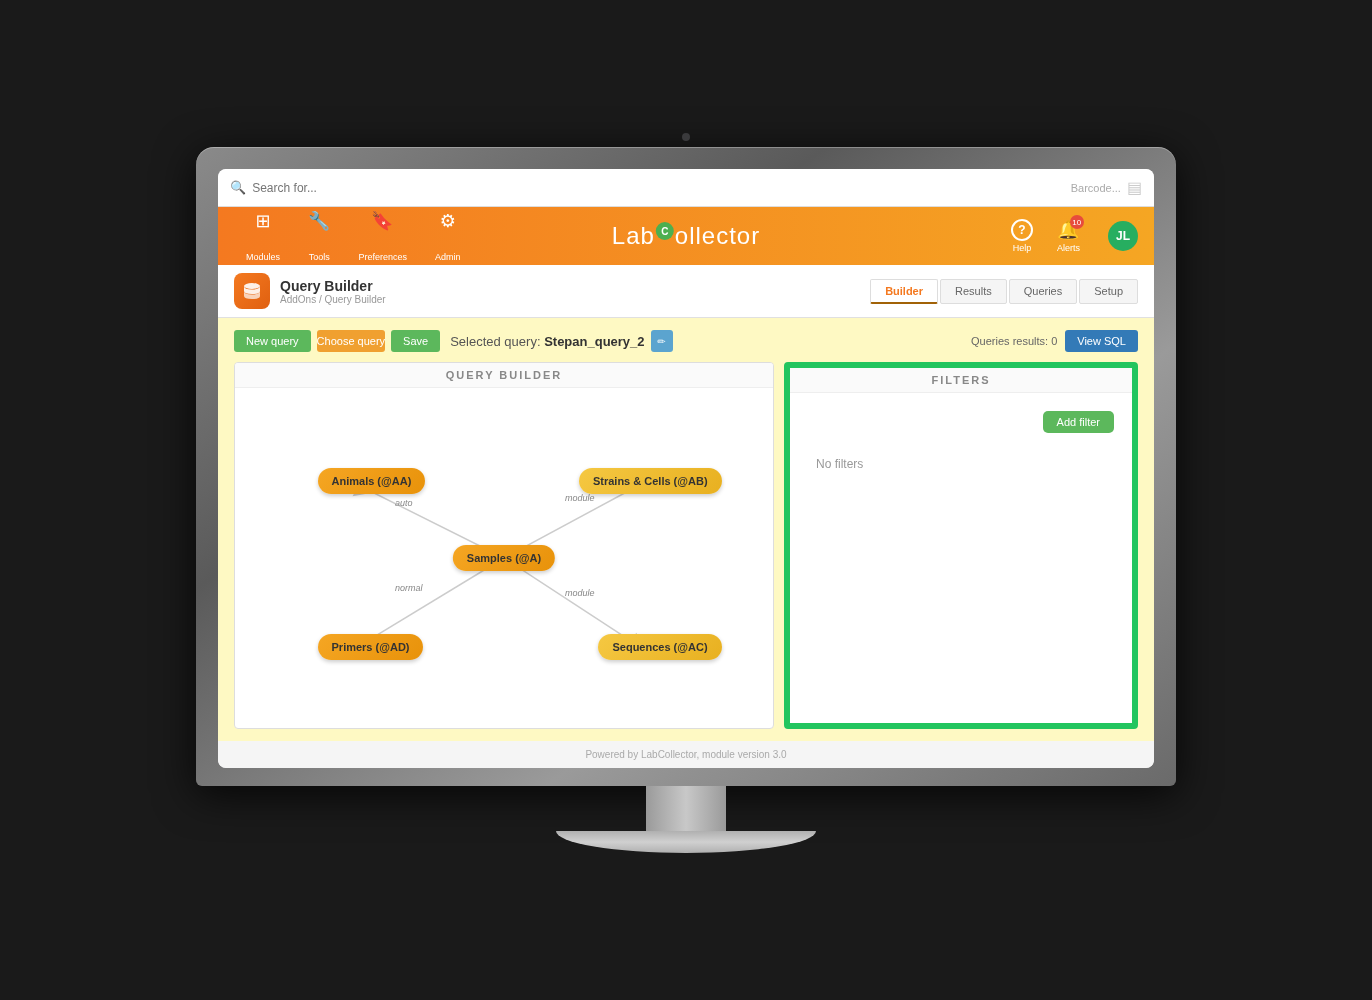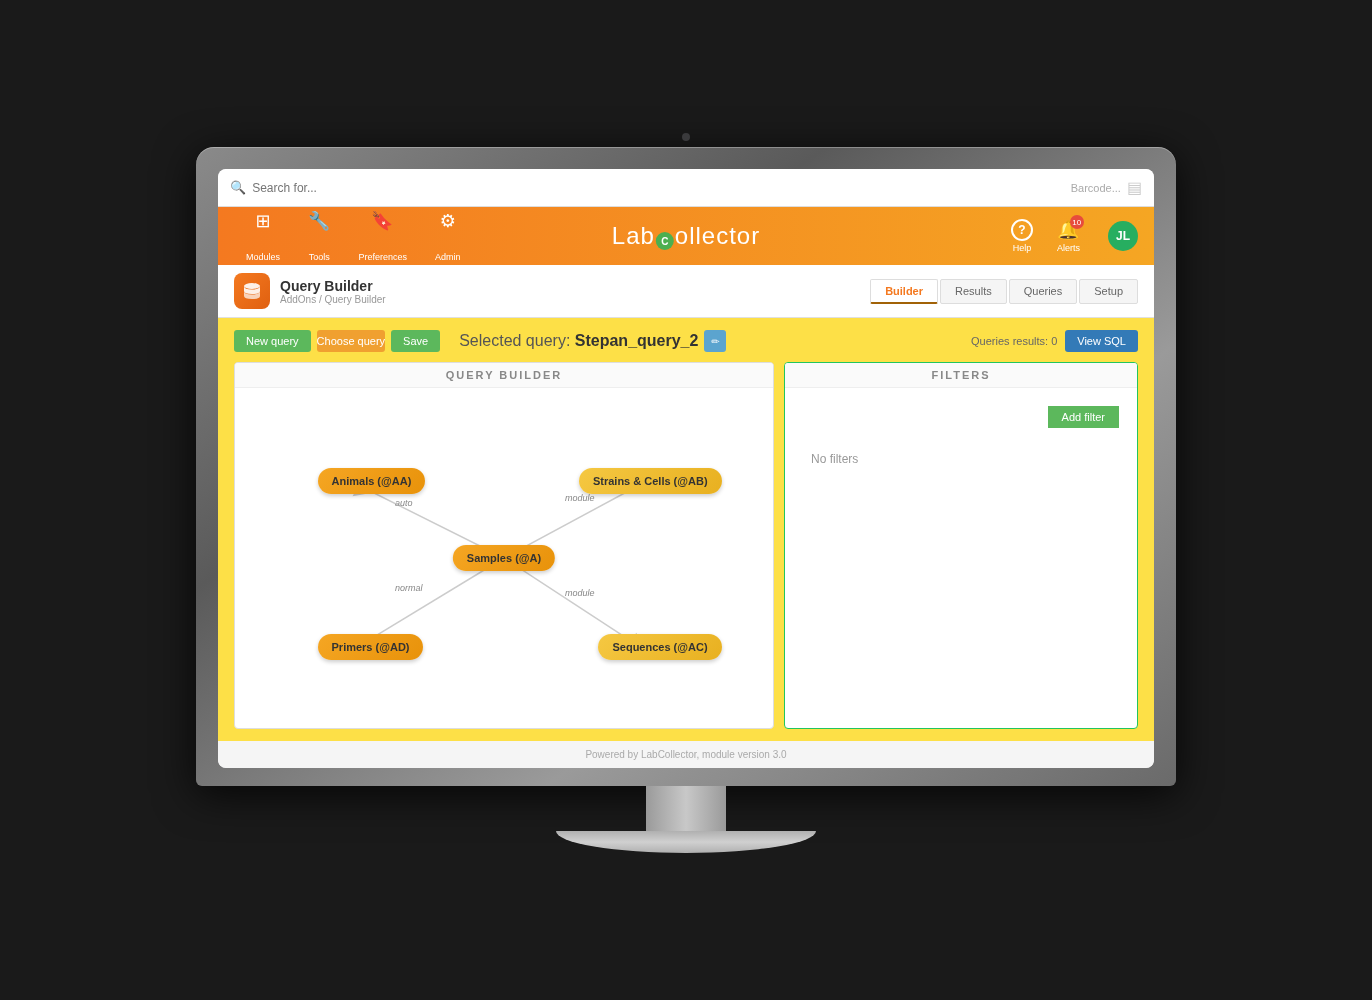--- a/index.html
+++ b/index.html
@@ -121,21 +121,21 @@
       gap: 3px;
     }
     .nav-icon { font-size: 18px; }
     .nav-label { font-size: 9px; font-weight: 500; margin-top: 17px; }
 
     .logo-area {
       position: absolute;
       left: 50%;
       transform: translateX(-50%);
       display: flex;
-      align-items: flex-end;
+      align-items: flex-start;
     }
     .logo-text {
       font-size: 24px;
       color: white;
       font-weight: 300;
       letter-spacing: 1px;
     }
     .logo-circle {
       width: 18px; height: 18px;
       background: #4caf50;
@@ -244,21 +244,21 @@
     }
     .tab-btn.active {
       background: #fff;
       border-bottom: 2px solid #a16207;
       color: #f47920;
       font-weight: 600;
     }
 
     
     .content-area {
-      background: #fde047;
+      background: #fef9c3;
       padding: 12px 16px;
       min-height: 400px;
     }
 
     
     .toolbar {
       display: flex;
       align-items: center;
       gap: 6px;
       margin-bottom: 10px;
@@ -276,23 +276,23 @@
     .btn-orange {
       background: #f0a030;
       color: white;
       border: none;
       padding: 5px 0;
       border-radius: 3px;
       font-size: 11px;
       cursor: pointer;
     }
     .selected-query-label {
-      font-size: 16px;
+      font-size: 13px;
       color: #555;
-      margin-left: 13px;
+      margin-left: 4px;
     }
     .selected-query-label strong {
       color: #333;
     }
     .edit-icon-btn {
       background: #5ba4cf;
       color: white;
       border: none;
       width: 22px; height: 22px;
       border-radius: 3px;
@@ -328,21 +328,21 @@
     .panel-query-builder {
       flex: 0 0 540px;
       background: white;
       border: 1px solid #ddd;
       border-radius: 4px;
       overflow: hidden;
     }
     .panel-filters {
       flex: 1;
       background: white;
-      border: 1px solid #22c55e;
+      border: 6px solid #22c55e;
       border-radius: 4px;
       overflow: hidden;
     }
     .panel-header {
       text-align: center;
       padding: 6px;
       font-size: 11px;
       font-weight: 600;
       color: #888;
       letter-spacing: 2px;
@@ -415,21 +415,21 @@
       color: #888;
       font-style: italic;
     }
 
     
     .add-filter-btn {
       background: #5cb85c;
       color: white;
       border: none;
       padding: 5px 14px;
-      border-radius: 0;
+      border-radius: 5px;
       font-size: 11px;
       cursor: pointer;
       display: block;
       margin: 8px 8px 8px auto;
     }
     .no-filters-text {
       color: #999;
       font-size: 12px;
       padding: 16px;
     }

